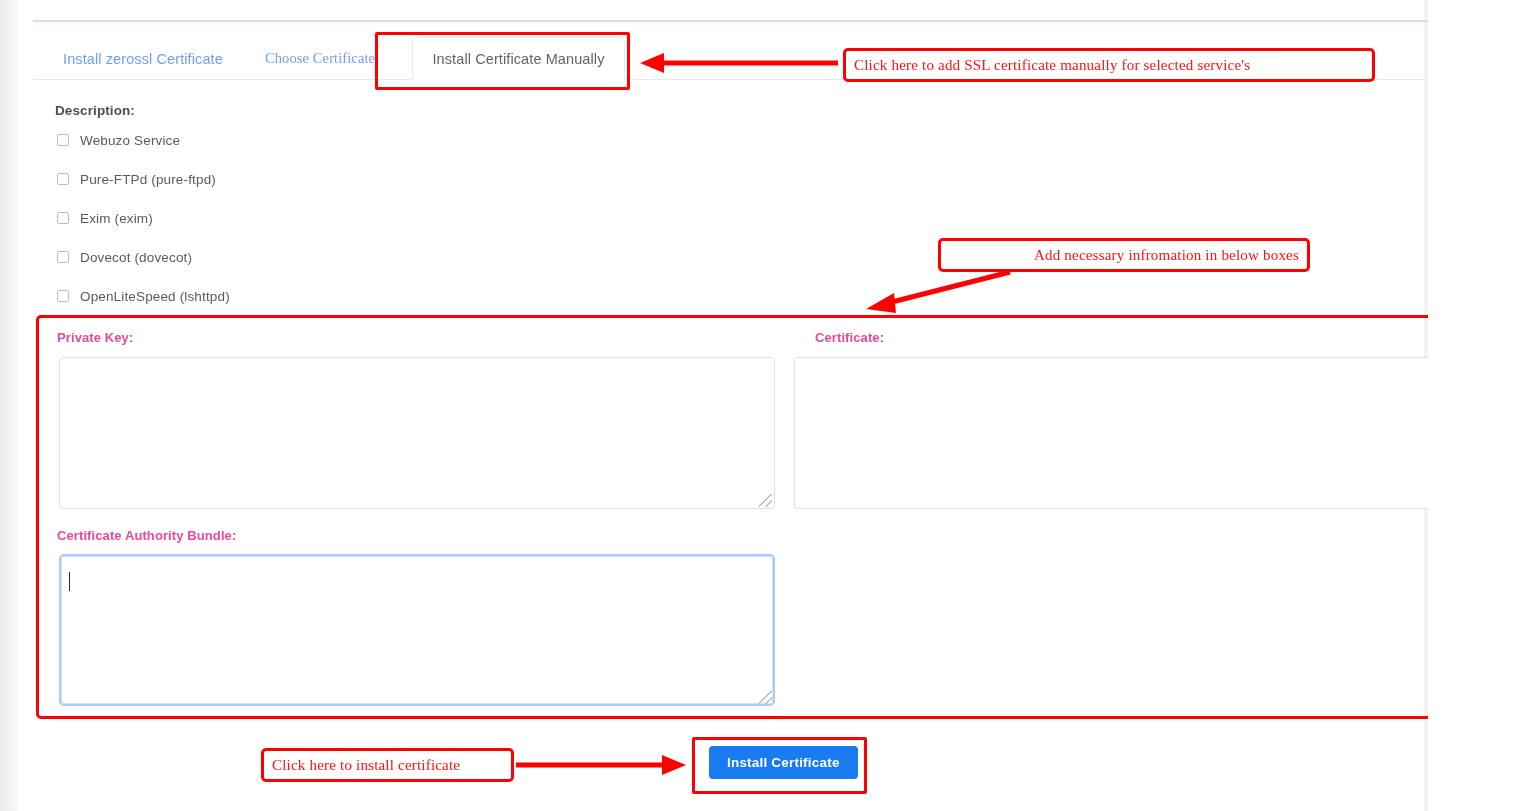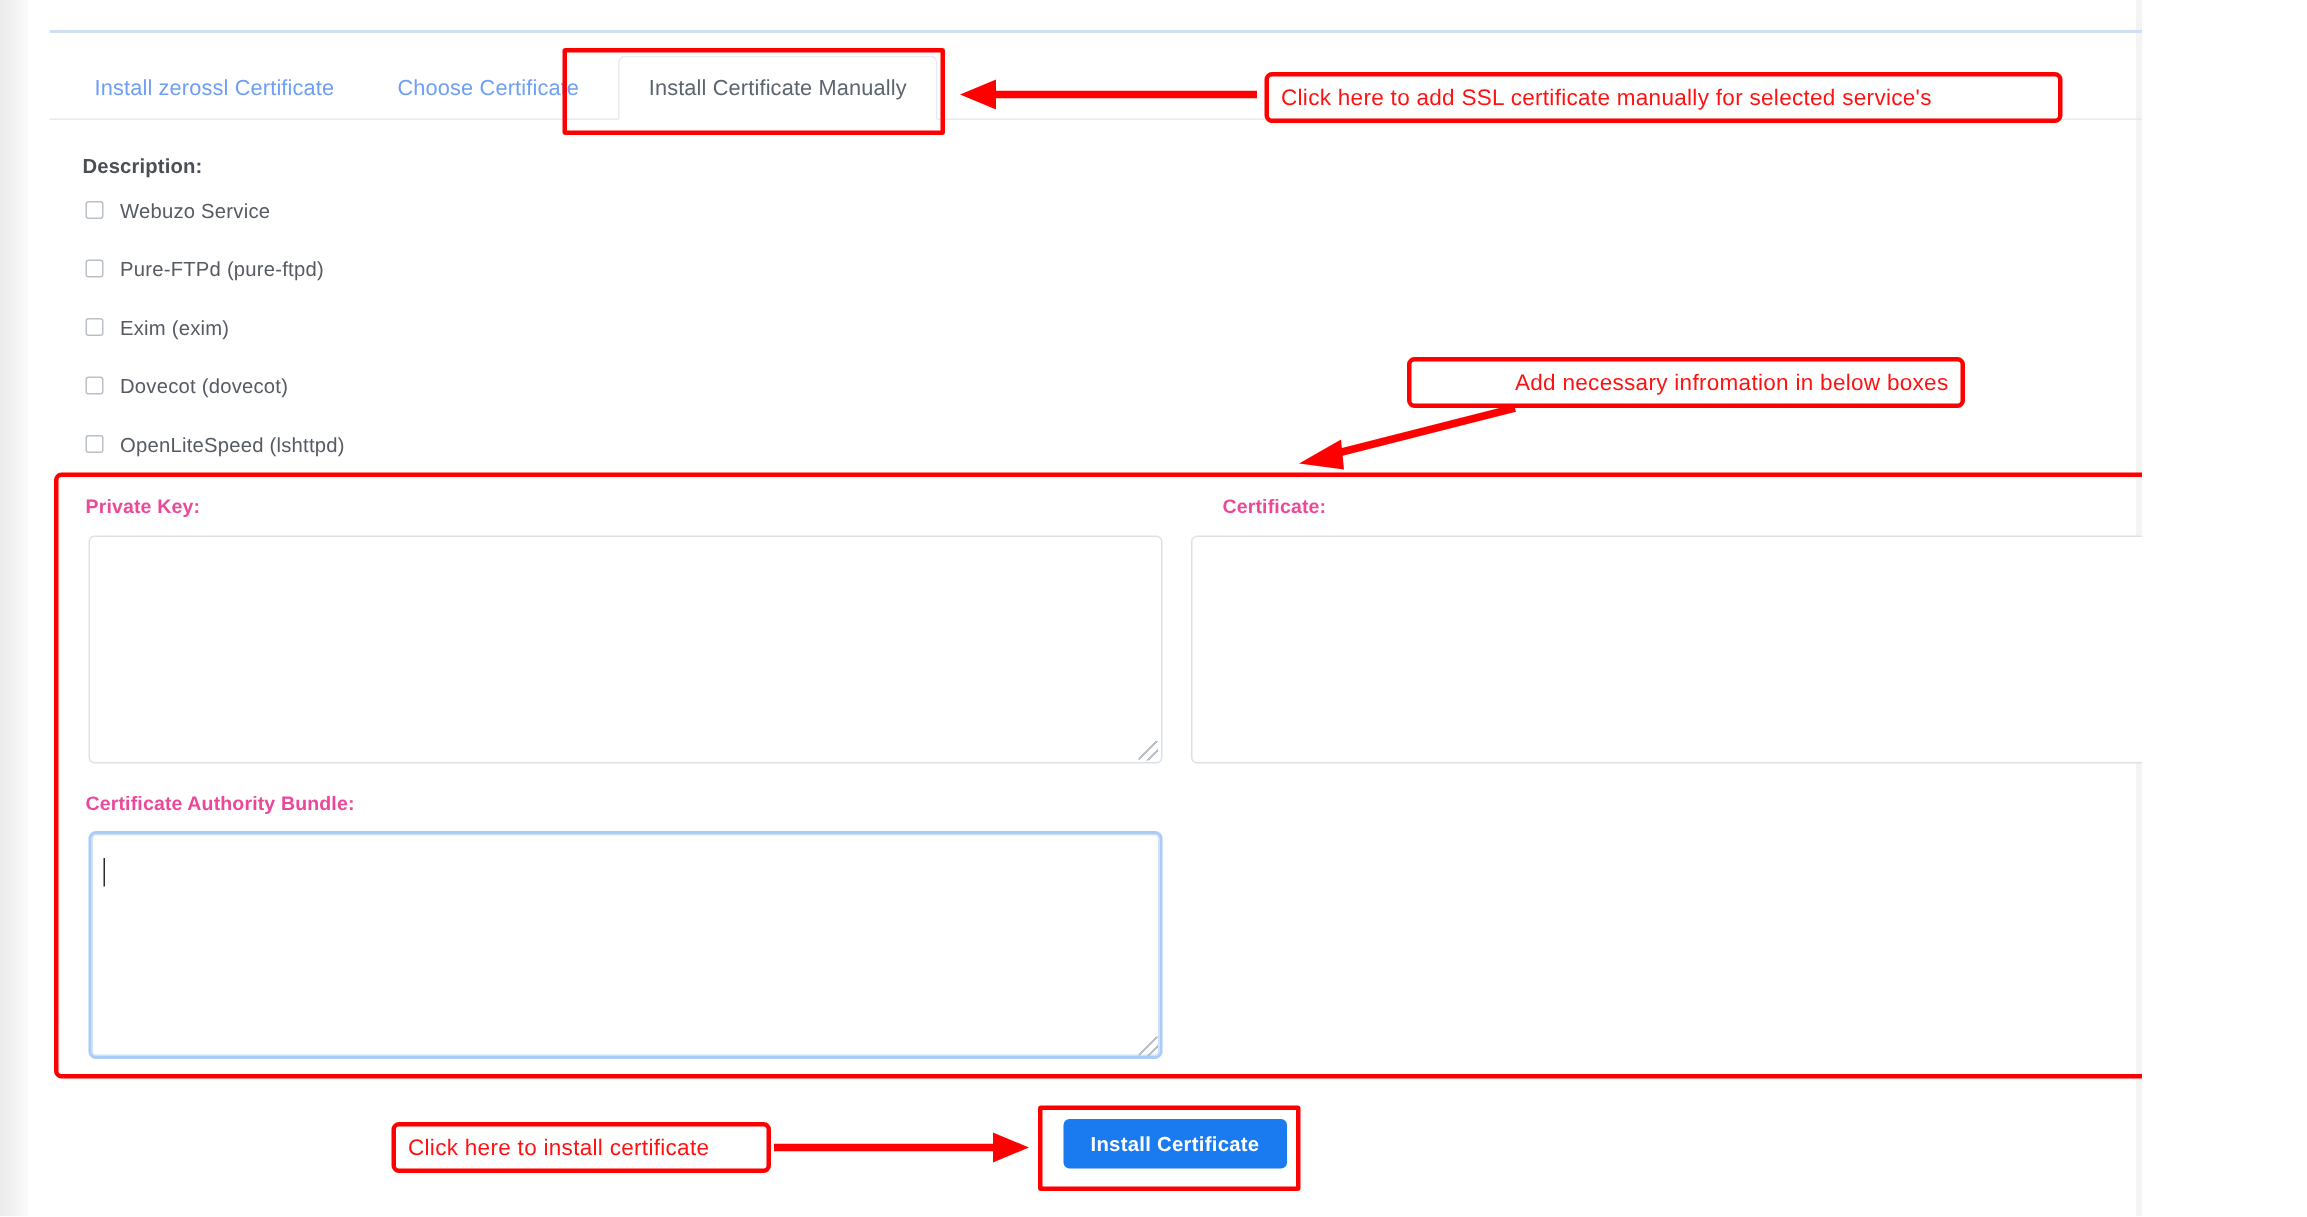--- a/index.html
+++ b/index.html
@@ -40,21 +40,21 @@
     position: absolute; left: 33px; top: 37px; width: 1490px; height: 43px;
     border-bottom: 1px solid #e7eaec;
   }
   .tab {
     position: absolute; top: 0; height: 43px;
     display: flex; align-items: center; justify-content: center;
     font-size: 14.5px; letter-spacing: .1px; white-space: nowrap;
     color: #6e9ff3; cursor: pointer; padding: 0 10px;
   }
   .tab.t1 { left: 20px; }
-  .tab.t2 { left: 222px; }
+  .tab.t2 { left: 222px; font-family: Liberation Serif, serif; }
   .tab.active {
     left: 379px; width: 213px;
     color: #5c6470; background: #ffffff;
     border: 1px solid #e7eaec; border-bottom: 1px solid #ffffff;
     border-radius: 5px 5px 0 0;
   }
 
   
   .desc-label {
     position: absolute; left: 55px; top: 103px;
@@ -125,21 +125,21 @@
   .side-widget {
     position: absolute; left: 1516px; top: 689px;
     width: 26px; height: 28px; background: #1a73e8;
     border-radius: 3px 0 0 3px;
     display: flex; align-items: center; justify-content: center;
   }
   .side-widget svg { display: block; }
   .anno-box {
     position: absolute; border: 3px solid #ff0000; border-radius: 5px;
     background: #ffffff; display: flex; align-items: center;
-    padding: 0 8px; white-space: nowrap;
+    padding: 0 8px; white-space: nowrap; font-family: Liberation Serif, serif;
   }
   .anno-box span {
     color: #ff1111; font-size: 15px; letter-spacing: .2px;
   }
   .anno-rect {
     position: absolute; border: 3px solid #ff0000; border-radius: 5px;
     background: transparent; pointer-events: none;
   }
   .anno-rect.sq { border-radius: 2px; }
   .anno-svg { position: absolute; left: 0; top: 0; pointer-events: none; }

